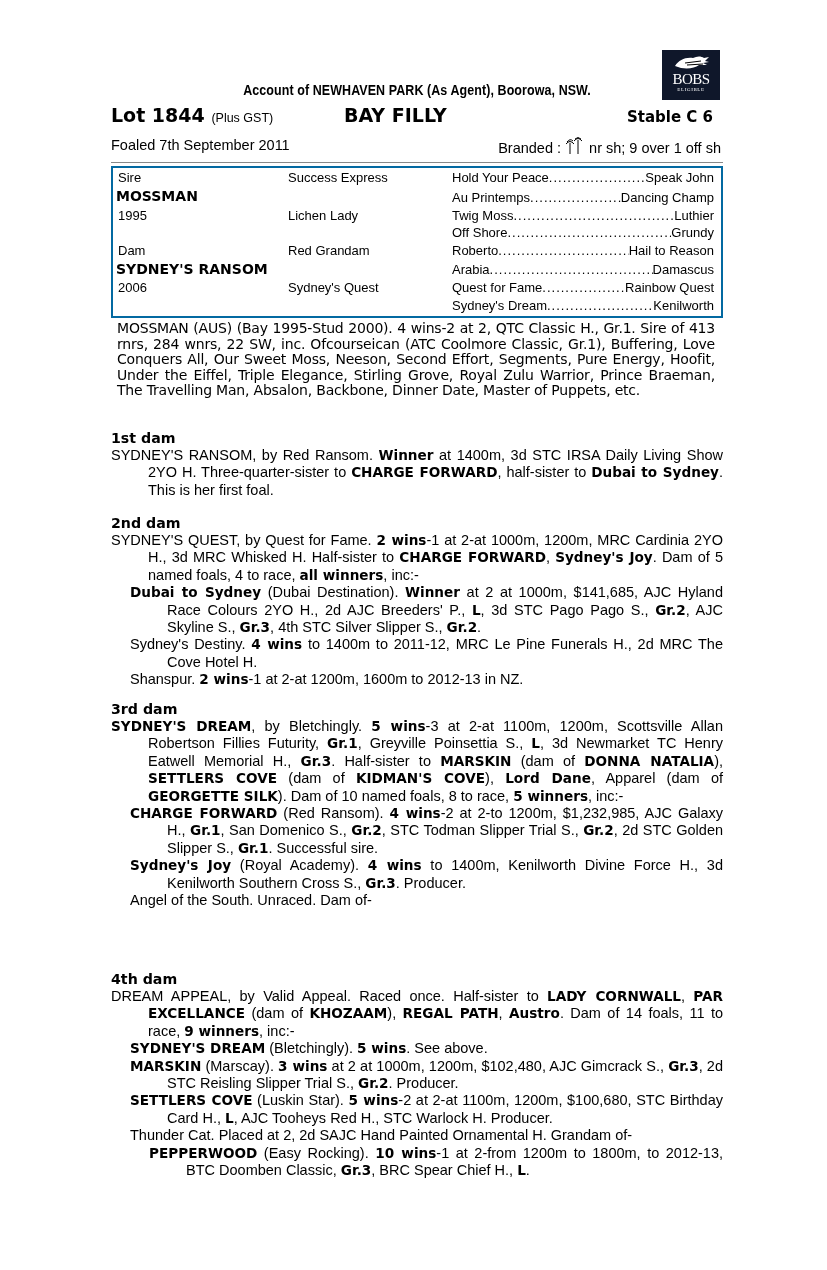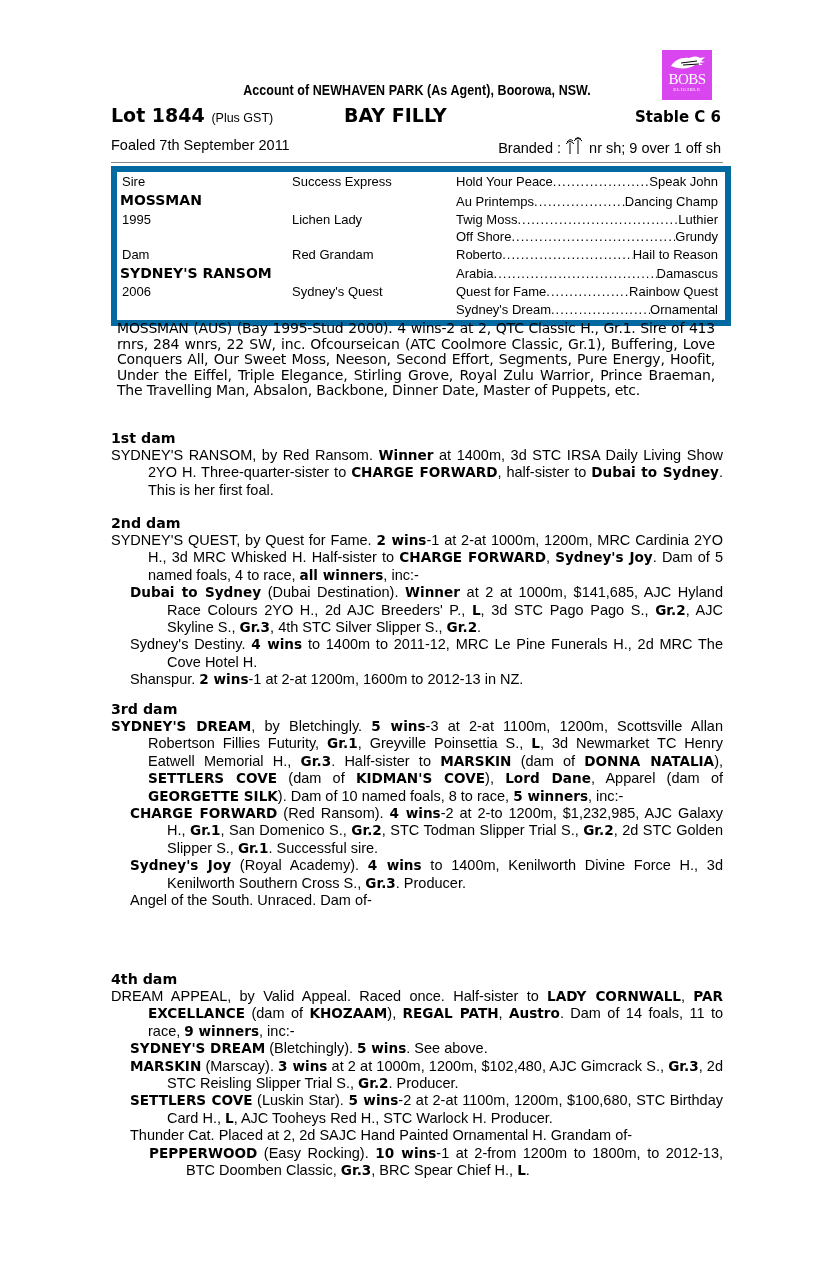--- a/index.html
+++ b/index.html
@@ -1,36 +1,36 @@
 <!DOCTYPE html>
 <html><head>
 <meta charset="utf-8">
 <style>
   html, body { margin:0; padding:0; background:#ffffff; }
   body { width:827px; height:1270px; position:relative; overflow:hidden; color:#000;
          font-family:"Liberation Sans", sans-serif; }
   .page { position:absolute; left:111px; top:0; width:612px; }
-  .logo { position:absolute; left:662px; top:50px; width:50px; height:50px; background:#d946ef;
+  .logo { position:absolute; left:662px; top:50px; width:58px; height:50px; background:#0f172a;
           color:#fff; text-align:center; }
   .logo svg { display:block; margin:4px auto 0; }
   .logo .bobs { font-family:"Liberation Serif", serif; font-size:15px; line-height:14px; letter-spacing:-0.5px; }
   .logo .elig { font-family:"Liberation Serif", serif; font-size:5px; letter-spacing:0.6px; line-height:7px; }
   .account { position:absolute; left:0; top:82px; width:612px; text-align:center; font-weight:bold;
              font-size:14.5px; transform:scaleX(0.86); transform-origin:center; letter-spacing:0.1px; }
   .row-lot { position:absolute; left:0; top:104px; width:612px; height:24px; }
   .lot { position:absolute; left:0; top:0; font-family:"DejaVu Sans", sans-serif; font-weight:bold; font-size:19px; }
   .lot .gst { font-family:"Liberation Sans", sans-serif; font-weight:normal; font-size:12.5px; }
   .sex { position:absolute; left:233px; top:0; font-family:"DejaVu Sans", sans-serif; font-weight:bold; font-size:19px; }
-  .stable { position:absolute; right:2px; top:4px; font-family:"DejaVu Sans", sans-serif; font-weight:bold; font-size:15px;text-align:right; }
+  .stable { position:absolute; right:10px; top:4px; font-family:"DejaVu Sans", sans-serif; font-weight:bold; font-size:15px;text-align:right; }
   .row-foaled { position:absolute; left:0; top:137px; width:612px; font-size:14.5px; }
   .foaled { position:absolute; left:0; top:0; }
   .brand { position:absolute; right:2px; top:0; white-space:nowrap; }
   .brand svg { vertical-align:-2px; }
   .rule { position:absolute; left:0; top:162px; width:612px; height:1px; background:#888; }
-  .ped { position:absolute; left:0; top:166px; width:608px; height:148px; border:6px solid #0369a1; }
+  .ped { position:absolute; left:0; top:166px; width:608px; height:148px; border:2px solid #0369a1; }
   .ped .c { position:absolute; font-size:13px; white-space:nowrap; }
   .ped .big { font-family:"DejaVu Sans", sans-serif; font-weight:bold; font-size:14px; }
   .ped .g { position:absolute; left:339px; width:262px; font-size:13px; display:flex; white-space:nowrap; }
   .ped .g .l { flex:0 0 auto; }
   .ped .g .d { flex:1 1 auto; overflow:hidden; letter-spacing:1px; }
   .ped .g .d::after { content:"................................................................................"; }
   .ped .g .r { flex:0 0 auto; }
   .sire { position:absolute; left:6px; top:321px; width:598px; font-family:"DejaVu Sans", sans-serif;
           font-weight:normal; font-size:14px; line-height:15.6px; text-align:justify; letter-spacing:-0.2px; }
   .sec { position:absolute; left:0; width:612px; font-size:14.5px; line-height:17.4px; }
@@ -119,21 +119,21 @@
         <span class="r">Damascus</span>
       </div>
     <div class="g" style="top:112px;">
         <span class="l">Quest for Fame</span>
         <span class="d"></span>
         <span class="r">Rainbow Quest</span>
       </div>
     <div class="g" style="top:130px;">
         <span class="l">Sydney's Dream</span>
         <span class="d"></span>
-        <span class="r">Ornamental</span>
+        <span class="r">Kenilworth</span>
       </div>
   </div>
 
   <div class="sire">MOSSMAN (AUS) (Bay 1995-Stud 2000). 4 wins-2 at 2, QTC Classic H., Gr.1. Sire of 413 rnrs, 284 wnrs, 22 SW, inc. Ofcourseican (ATC Coolmore Classic, Gr.1), Buffering, Love Conquers All, Our Sweet Moss, Neeson, Second Effort, Segments, Pure Energy, Hoofit, Under the Eiffel, Triple Elegance, Stirling Grove, Royal Zulu Warrior, Prince Braeman, The Travelling Man, Absalon, Backbone, Dinner Date, Master of Puppets, etc.</div>
 
   <div class="sec" style="top:430px;">
     <h3>1st dam</h3>
     <div class="body">
         <div class="p i0"><span>SYDNEY'S RANSOM, by Red Ransom. </span><b>Winner</b><span> at 1400m, 3d STC IRSA Daily Living Show 2YO H. Three-quarter-sister to </span><b>CHARGE FORWARD</b><span>, half-sister to </span><b>Dubai to Sydney</b><span>. This is her first foal.</span></div>
       </div>

